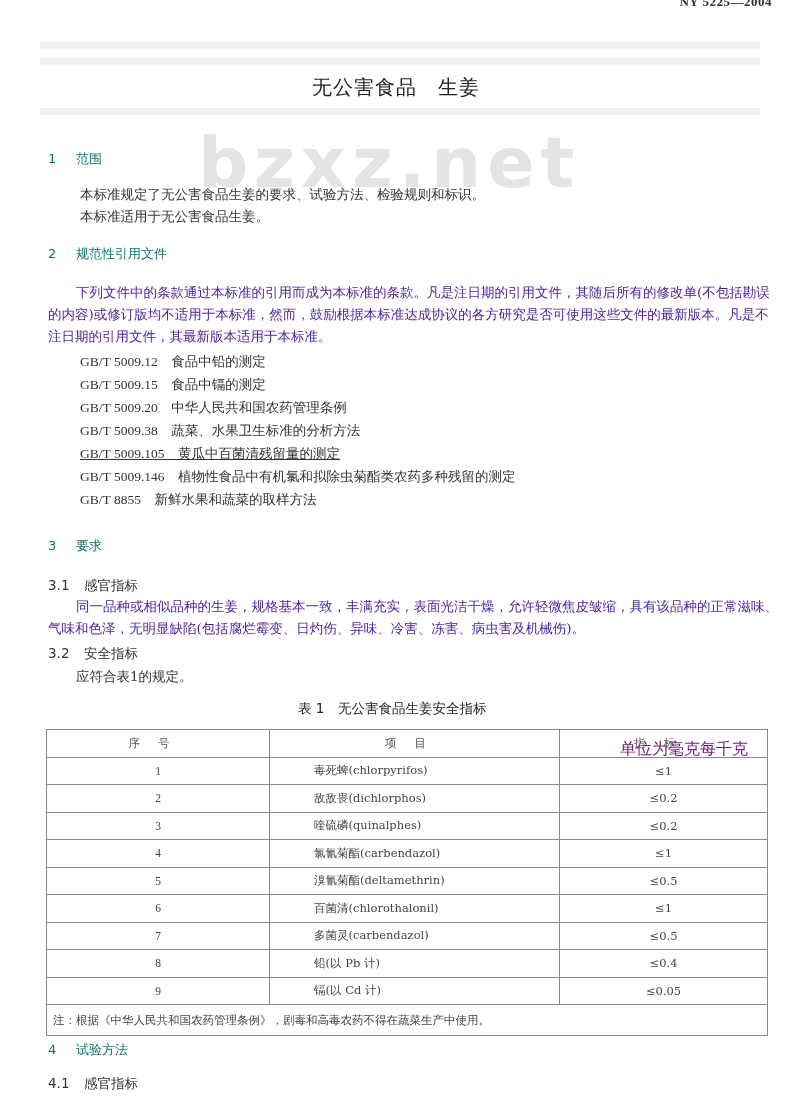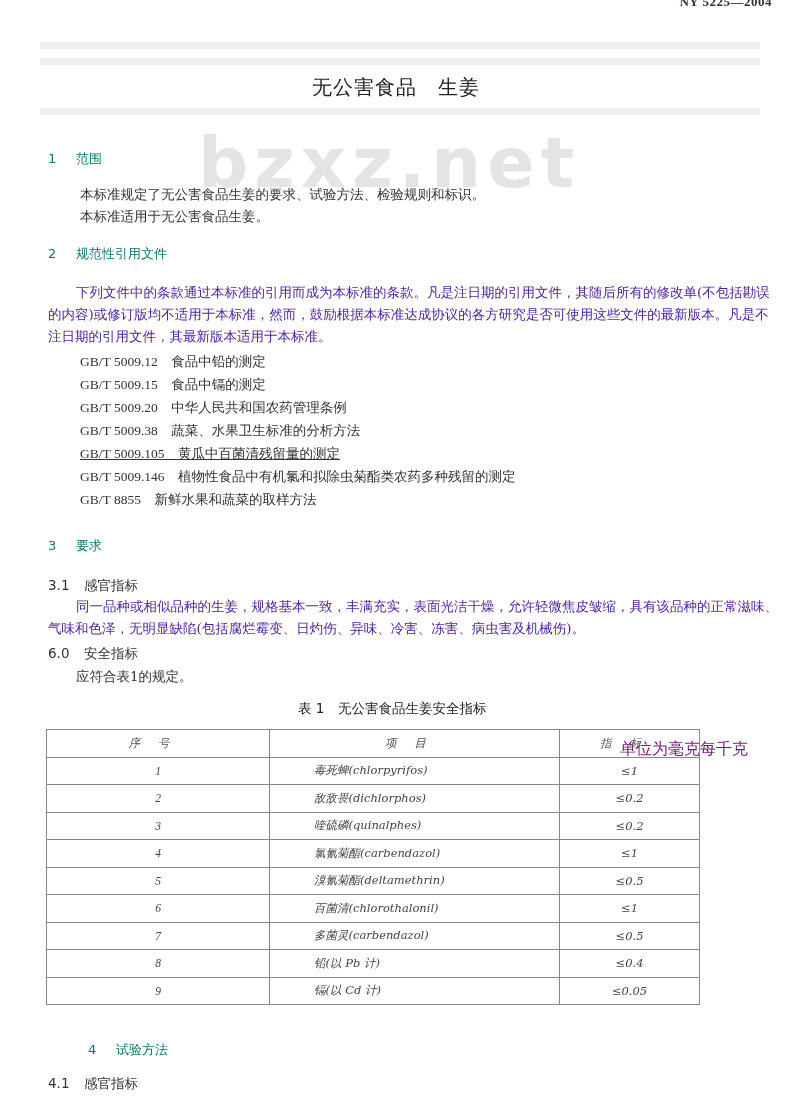--- a/index.html
+++ b/index.html
@@ -35,24 +35,23 @@
     }
     .line { font-size: 13.5px; color: #333; white-space: nowrap; }
     .ref { left: 80px; font-size: 13.5px; color: #333; white-space: nowrap; }
     .ref .code { font-family: "Liberation Serif", serif; }
     .table-caption {
       top: 700px; left: 298px; font-family: "DejaVu Sans", sans-serif;
       font-size: 13.5px; color: #222;
     }
     .unit { top: 703px; left: 620px; font-size: 16px; color: #701a75; margin-top: 36px; }
     table.spec {
-      position: absolute; top: 729px; left: 46px; width: 654px;
+      position: absolute; top: 729px; left: 46px; width: 722px;
       border-collapse: collapse; font-size: 11.5px; color: #444;
       border: 1.5px solid #555;
-      font-style: italic;
     }
     table.spec th, table.spec td {
       border: 1px solid #888; height: 26.5px; padding: 0; font-weight: normal;
     }
     table.spec th { color: #555; letter-spacing: 18px; }
     table.spec td.c1 { width: 222px; text-align: center; font-family: "Liberation Serif", serif; }
     table.spec td.c2 { width: 245px; text-align: left; padding-left: 44px; }
     table.spec td.c3 { text-align: center; }
     table.spec td.note { text-align: left; padding-left: 6px; font-size: 11.5px; height: 30px; }
   </style>
@@ -89,21 +88,21 @@
 <div class="abs ref" style="top:491px;"><span class="code">GB/T 8855</span>　<span>新鲜水果和蔬菜的取样方法</span></div>
 
 <div class="abs h1" style="top:537px;">
   <span class="num">3</span><span>要求</span>
 </div>
 <div class="abs h2" style="top:547px;margin-top:30px;">
   <span class="num">3.1</span><span>感官指标</span>
 </div>
 <div class="abs para" style="top:595px;">同一品种或相似品种的生姜，规格基本一致，丰满充实，表面光洁干燥，允许轻微焦皮皱缩，具有该品种的正常滋味、气味和色泽，无明显缺陷(包括腐烂霉变、日灼伤、异味、冷害、冻害、病虫害及机械伤)。</div>
 <div class="abs h2" style="top:645px;">
-  <span class="num">6.0</span><span>安全指标</span>
+  <span class="num">3.2</span><span>安全指标</span>
 </div>
 <div class="abs line" style="top:668px;left:76px;">应符合表1的规定。</div>
 
 <div class="abs table-caption">表 1　无公害食品生姜安全指标</div>
 <div class="abs unit">单位为毫克每千克</div>
 
 <table class="spec">
   <thead>
     <tr>
       <th>序号</th>
@@ -150,21 +149,24 @@
     <tr>
         <td class="c1">8</td>
         <td class="c2">铅(以 Pb 计)</td>
         <td class="c3">≤0.4</td>
       </tr>
     <tr>
         <td class="c1">9</td>
         <td class="c2">镉(以 Cd 计)</td>
         <td class="c3">≤0.05</td>
       </tr>
+    <tr>
+        <td class="note" colspan="3">注：根据《中华人民共和国农药管理条例》，剧毒和高毒农药不得在蔬菜生产中使用。</td>
+      </tr>
   </tbody>
 </table>
 
-<div class="abs h1" style="top:1041px;margin-left:40px;">
+<div class="abs h1" style="top:1041px;">
   <span class="num">4</span><span>试验方法</span>
 </div>
 <div class="abs h2" style="top:1075px;">
   <span class="num">4.1</span><span>感官指标</span>
 </div>
 
 </body></html>

